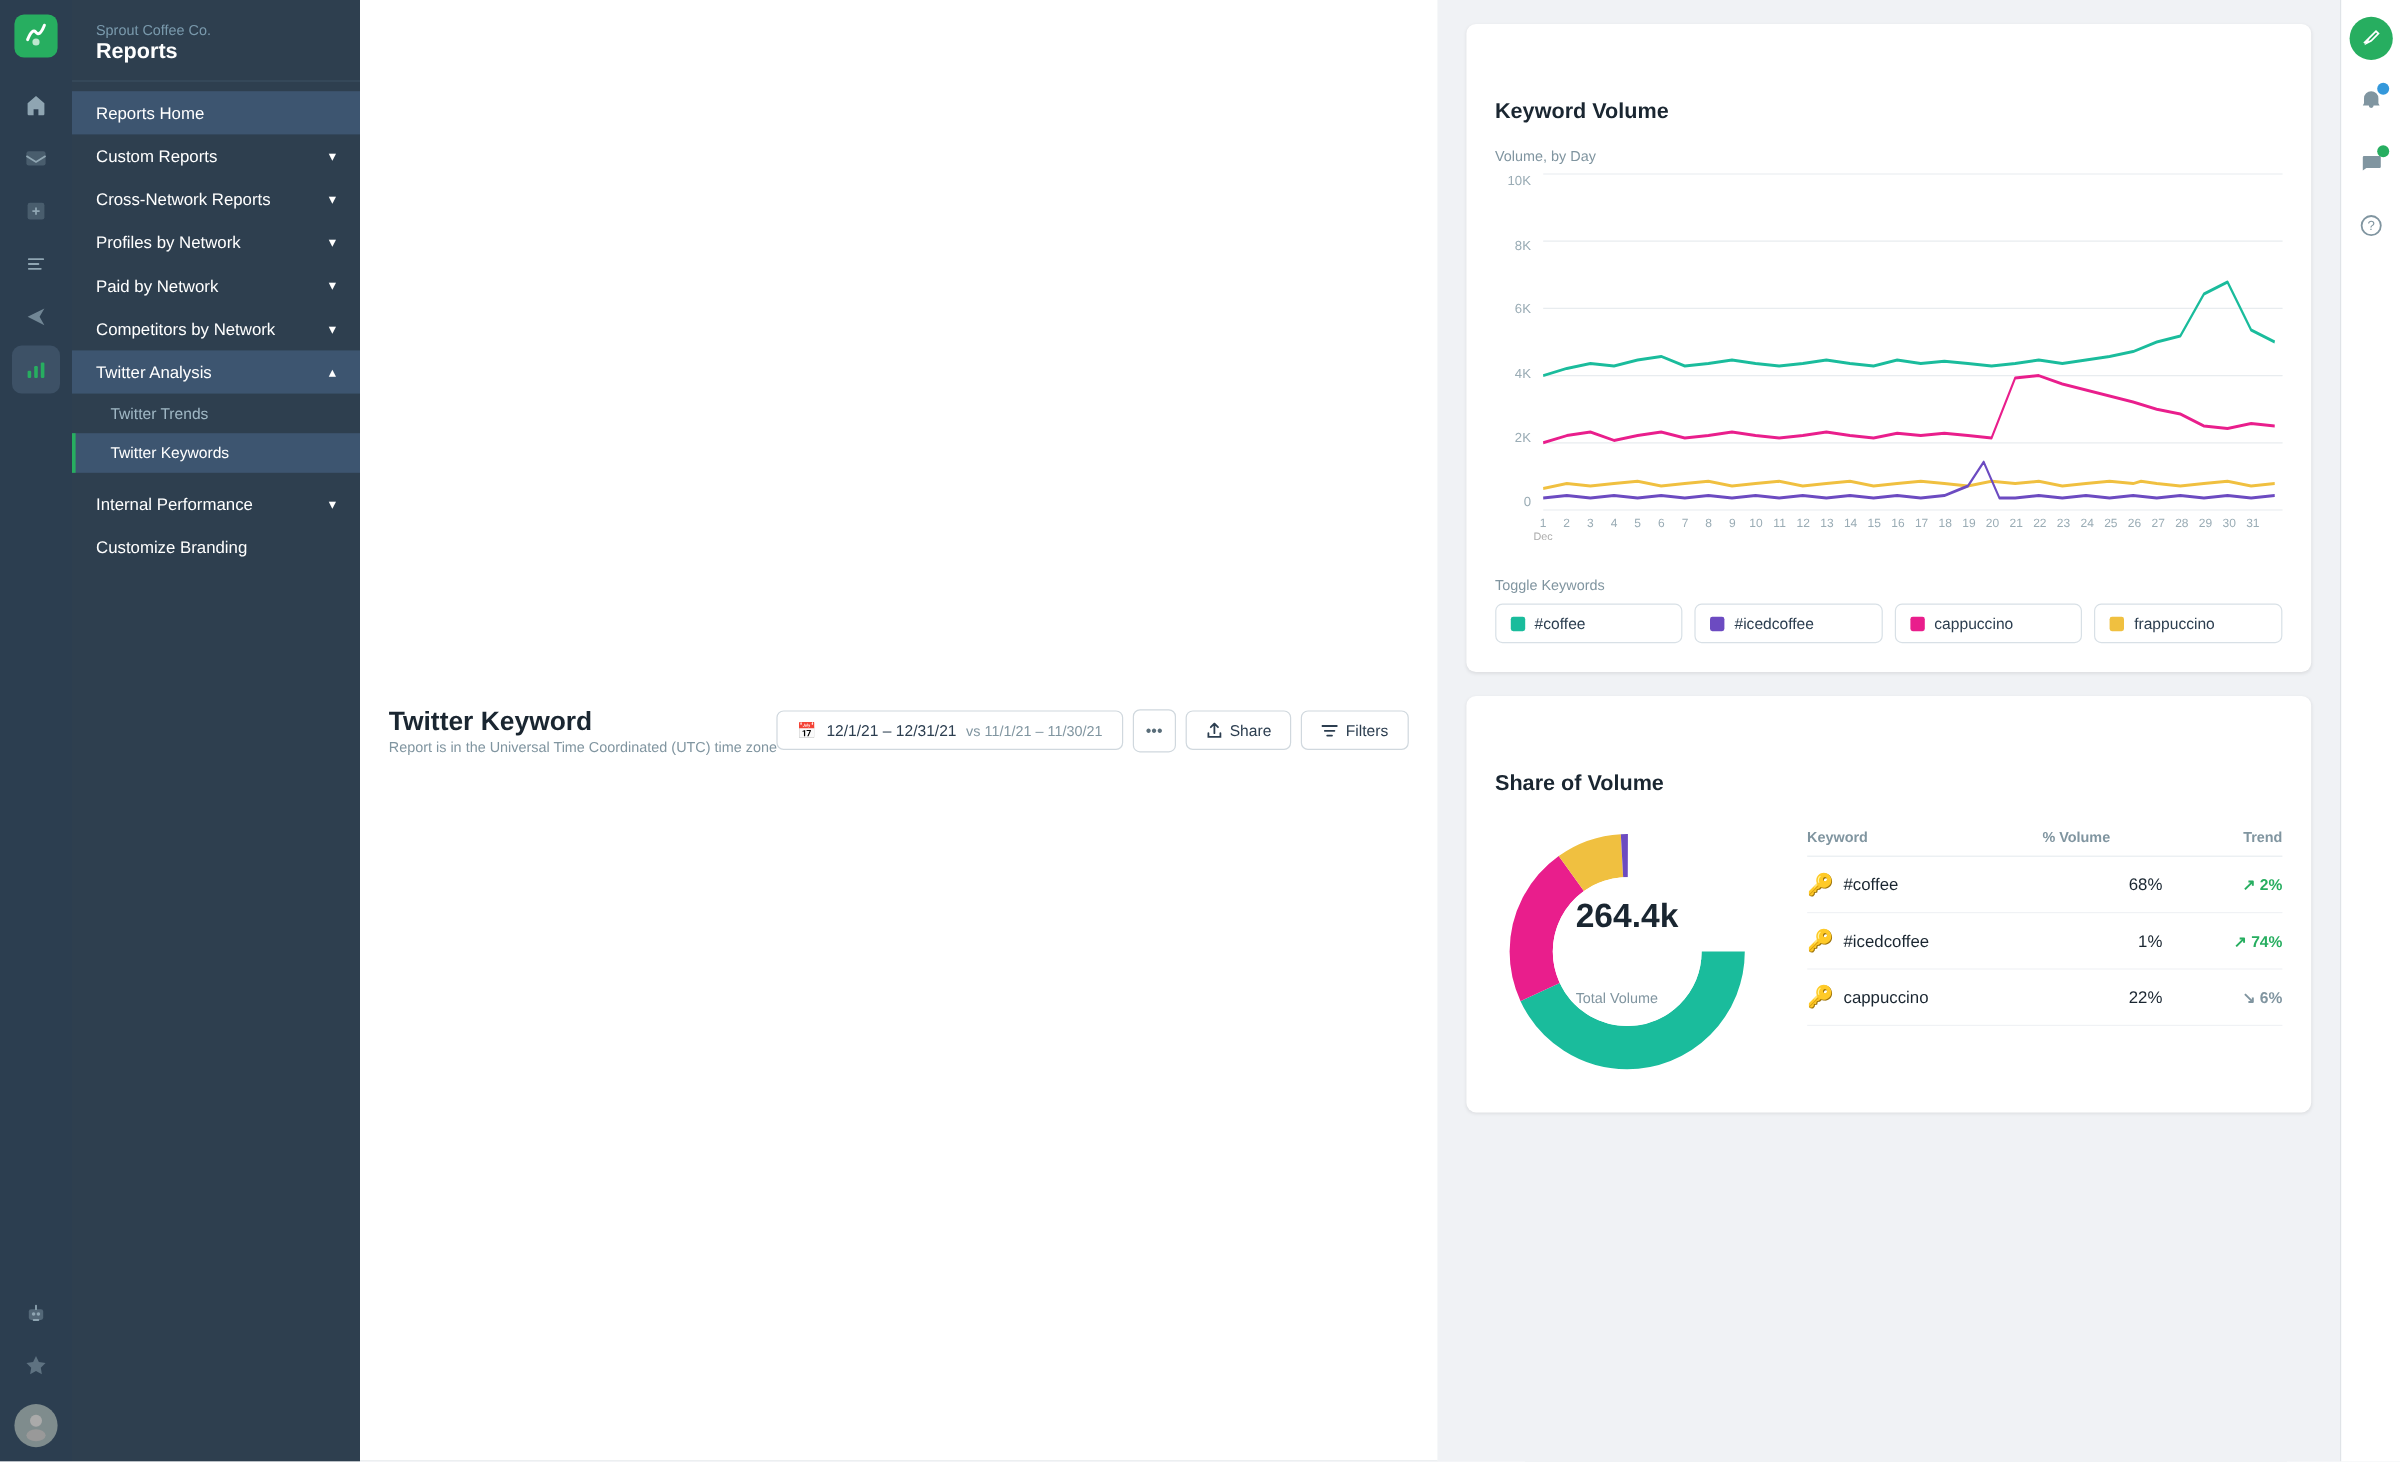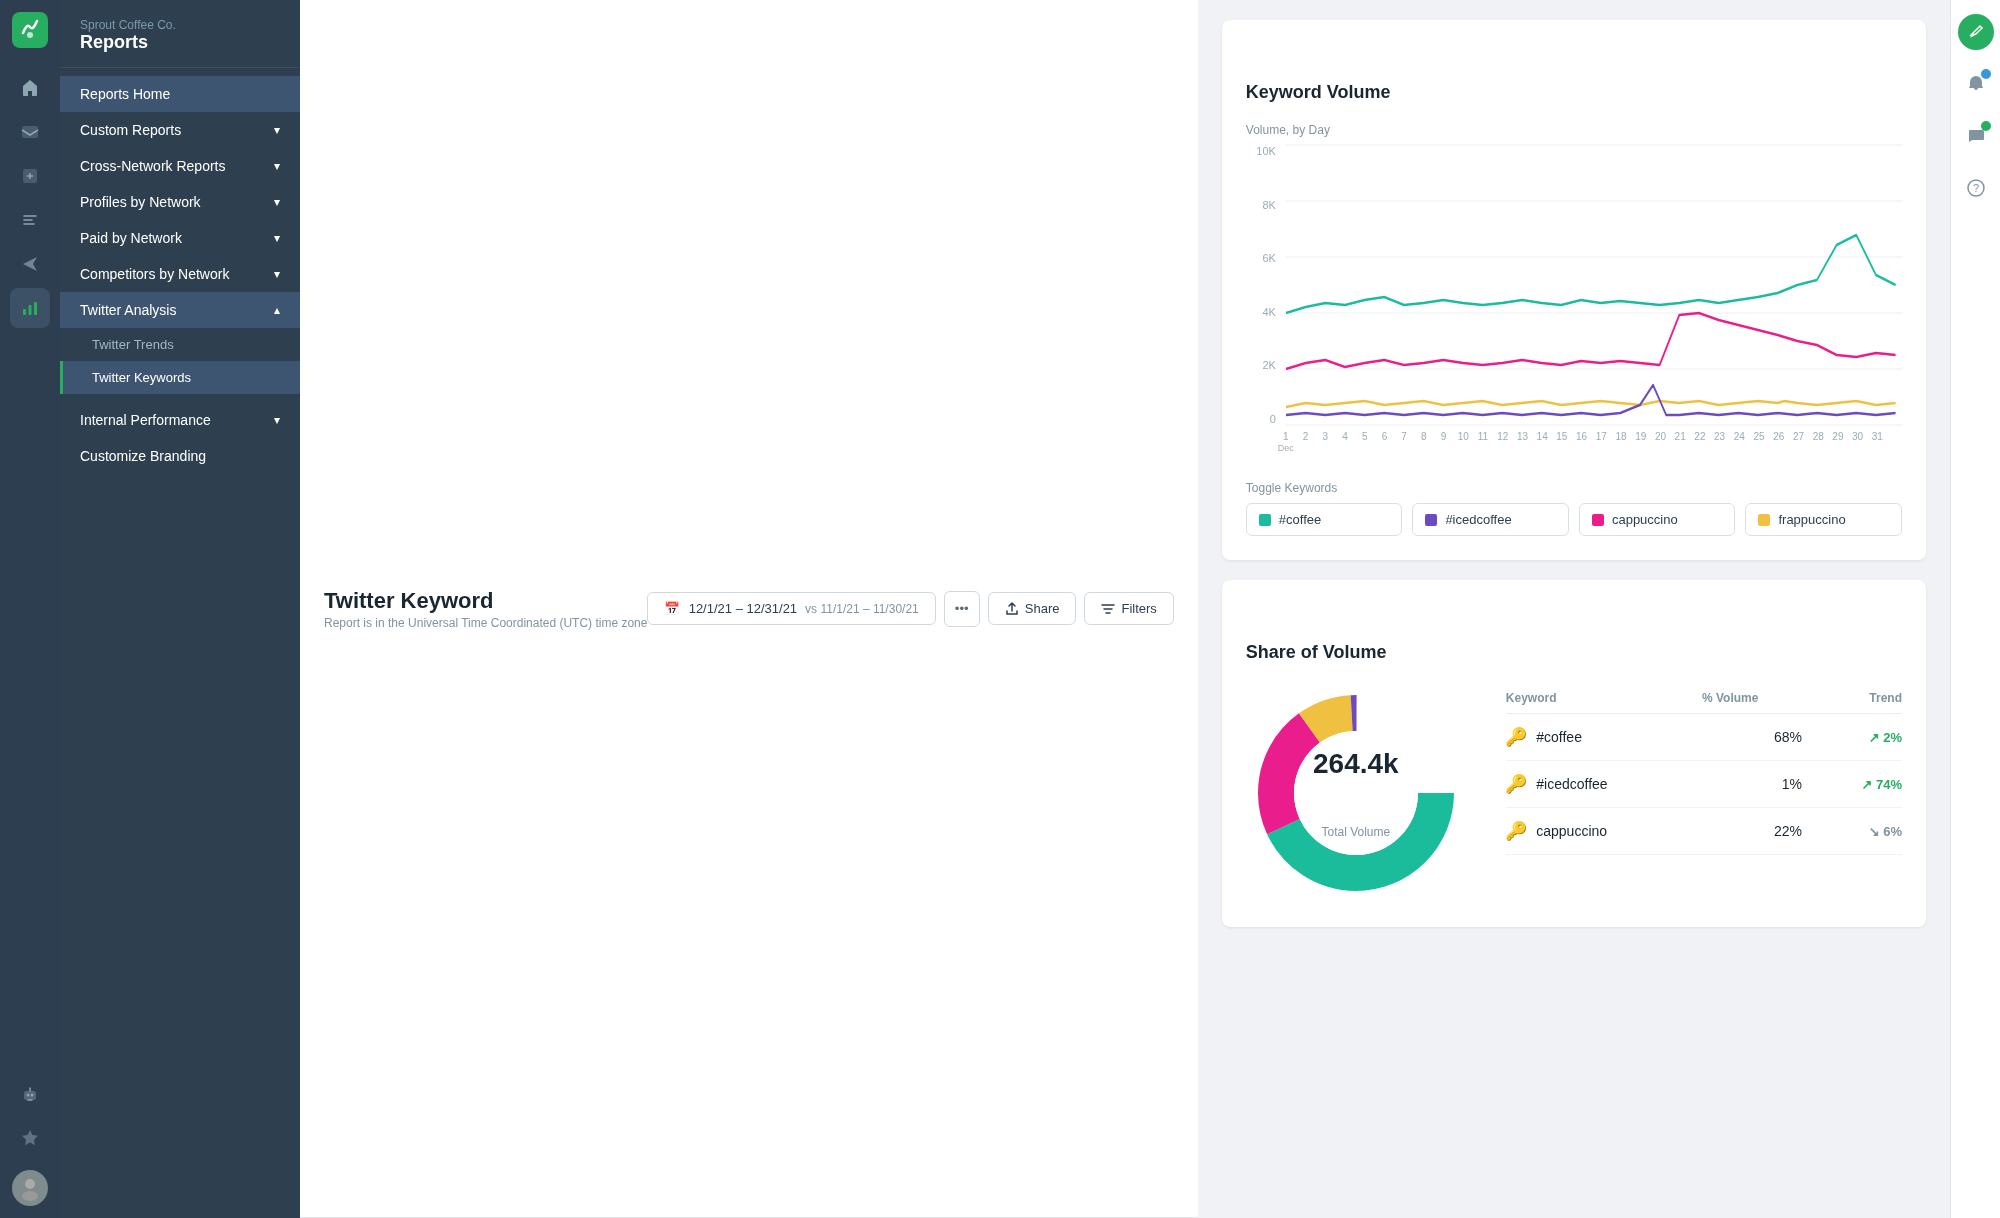--- a/index.html
+++ b/index.html
@@ -94,21 +94,21 @@
     .toggle-keywords-label { font-size: 12px; color: #8095a0; margin-bottom: 8px; }
     .keyword-toggles { display: grid; grid-template-columns: repeat(4, 1fr); gap: 10px; }
     .keyword-toggle {
       display: flex; align-items: center; gap: 8px; padding: 8px 12px; border: 1px solid #d8e0e6; border-radius: 6px; font-size: 13px; color: #2c3e50; cursor: pointer;
     }
     .kw-dot { width: 12px; height: 12px; border-radius: 2px; flex-shrink: 0; }
 
     
     .share-section { display: flex; gap: 40px; align-items: flex-start; }
     .donut-wrap { position: relative; width: 220px; height: 220px; flex-shrink: 0; }
-    .donut-center { position: absolute; top: 50%; left: 50%; transform: translate(-50%, -50%); text-align: center; }
+    .donut-center { position: absolute; top: 50%; left: 50%; transform: translate(-50%, -50%); text-align: left; }
     .donut-value { font-size: 28px; font-weight: 700; color: #1a2631; }
     .donut-sub { font-size: 12px; color: #8095a0; margin-top: 45px; }
 
     .volume-table { flex: 1; }
     .vol-table-header { display: grid; grid-template-columns: 1fr 120px 80px; padding: 8px 0; border-bottom: 1px solid #e8edf0; font-size: 12px; color: #8095a0; font-weight: 600; }
     .vol-table-row { display: grid; grid-template-columns: 1fr 120px 80px; padding: 12px 0; border-bottom: 1px solid #f0f2f5; align-items: center; }
     .kw-name { display: flex; align-items: center; gap: 8px; font-size: 14px; color: #1a2631; }
     .vol-pct { font-size: 14px; color: #1a2631; text-align: right; padding-right: 20px; }
     .trend-up { color: #27ae60; font-size: 13px; font-weight: 600; text-align: right; }
     .trend-down { color: #8095a0; font-size: 13px; font-weight: 600; text-align: right; }

